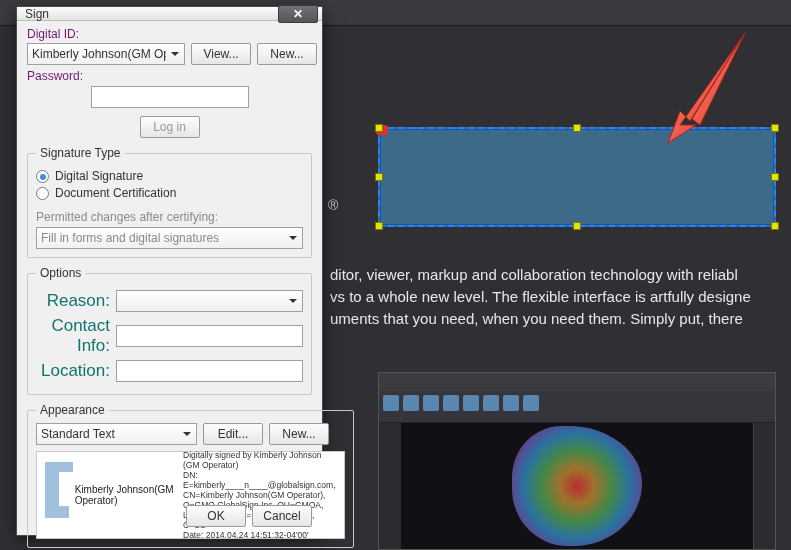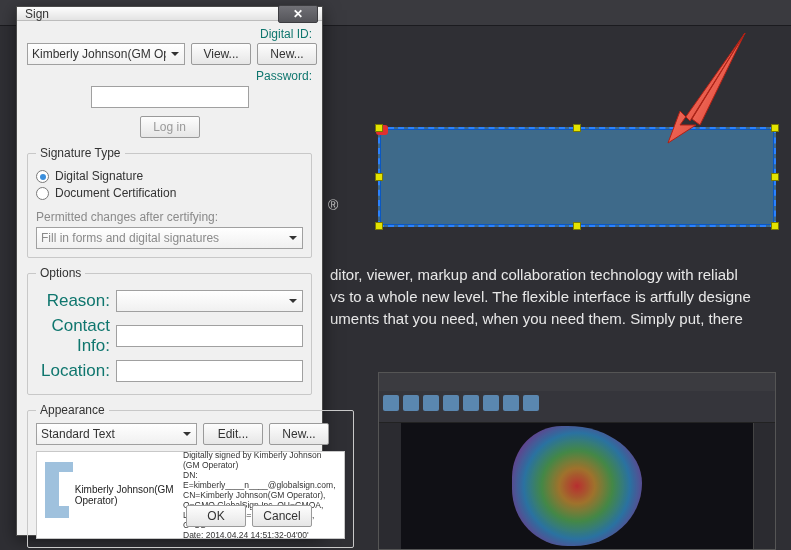--- a/index.html
+++ b/index.html
@@ -123,21 +123,21 @@
     width: 40px; height:18px;
     background: linear-gradient(#707076,#55555a);
     border:1px solid #3c3c40; border-radius:2px;
     display:flex; align-items:center; justify-content:center;
     color:#fff; font-weight:bold; font-size:12px; cursor:pointer;
   }
   .body-content {
     padding: 6px 10px 8px 10px;
   }
   .row { margin-bottom: 4px; }
-  .lbl { display:block; margin-bottom:2px; color:#0f766e;text-align:right; }
+  .lbl { display:block; margin-bottom:2px; color:#701a75; }
   .combo, .textfield {
     height: 22px; border:1px solid #a0a0a0; background:#fff;
     padding: 2px 4px; font-size:12px; color:#333;
   }
   .combo {
     background: linear-gradient(#fff,#f0f0f0);
     position:relative;
     display:inline-flex; align-items:center;
     padding-right:18px;
   }

